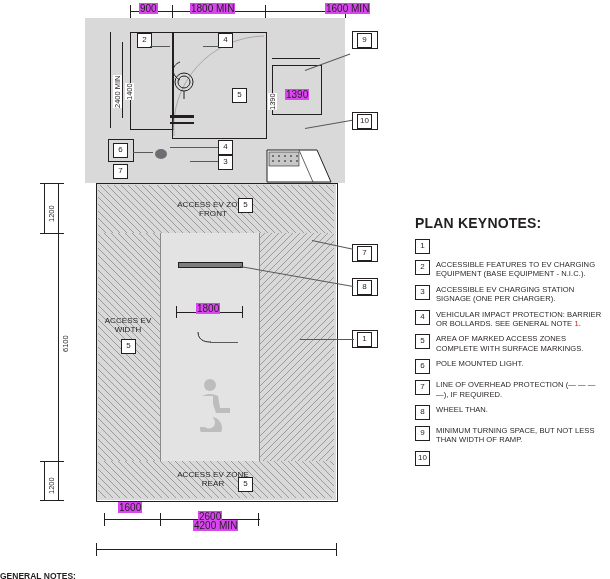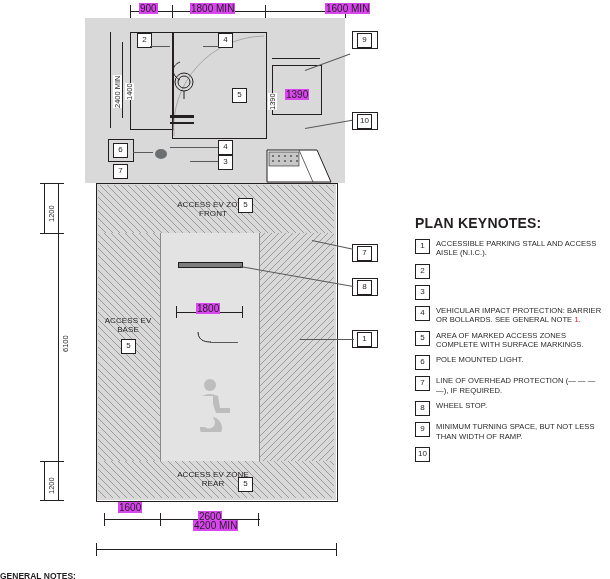--- a/index.html
+++ b/index.html
@@ -129,21 +129,21 @@
 
   <div class="abs hatch" style="left:98px;top:185px;width:236px;height:48px;"></div>
   <div class="abs hatch" style="left:98px;top:233px;width:62px;height:228px;"></div>
   <div class="abs hatch" style="left:98px;top:461px;width:236px;height:37px;"></div>
   <div class="abs hatch2" style="left:258px;top:233px;width:76px;height:228px;"></div>
 
   <div class="abs" style="left:160px;top:233px;width:98px;height:228px;background:#e3e3e3;border-left:1px solid #8a8a8a;border-right:1px solid #8a8a8a;"></div>
 
   <div class="abs lbl" style="left:168px;top:200px;width:90px;text-align:center;">ACCESS EV ZONE FRONT</div>
   <div class="bub" style="left:238px;top:198px;">5</div>
-  <div class="abs lbl" style="left:100px;top:316px;width:56px;text-align:center;">ACCESS EV BASE</div>
+  <div class="abs lbl" style="left:100px;top:316px;width:56px;text-align:center;">ACCESS EV WIDTH</div>
   <div class="bub" style="left:121px;top:339px;">5</div>
   <div class="abs lbl" style="left:168px;top:470px;width:90px;text-align:center;">ACCESS EV ZONE REAR</div>
   <div class="bub" style="left:238px;top:477px;">5</div>
 
   <div class="solidline" style="left:178px;top:262px;width:63px;height:4px;background:#7d7d7d;border:1px solid #231f20;"></div>
 
   <div class="solidline" style="left:176px;top:312px;width:66px;height:1px;"></div>
   <div class="solidline" style="left:176px;top:306px;width:1px;height:12px;"></div>
   <div class="solidline" style="left:242px;top:306px;width:1px;height:12px;"></div>
   <div class="dim" style="left:196px;top:303px;">1800</div>
@@ -192,47 +192,48 @@
   <div class="dim" style="left:193px;top:520px;">4200 MIN</div>
 
   <div class="abs" id="genlabel">GENERAL NOTES:</div>
 </div>
 
 <div id="keynotes" class="abs">
   <h2>PLAN KEYNOTES:</h2>
 
   <div class="kn-row">
     <div class="kn-num">1</div>
-    <div class="kn-txt">ACCESSIBLE PARKING STALL AND ACCESS AISLE (N.I.C.).</div>
   </div>
   <div class="kn-row">
     <div class="kn-num">2</div>
+    <div class="kn-txt">ACCESSIBLE FEATURES TO EV CHARGING EQUIPMENT (BASE EQUIPMENT - N.I.C.).</div>
   </div>
   <div class="kn-row">
     <div class="kn-num">3</div>
+    <div class="kn-txt">ACCESSIBLE EV CHARGING STATION SIGNAGE (ONE PER CHARGER).</div>
   </div>
   <div class="kn-row">
     <div class="kn-num">4</div>
     <div class="kn-txt"><span>VEHICULAR IMPACT PROTECTION: BARRIER OR BOLLARDS. SEE GENERAL NOTE </span><span class="red">1</span><span>.</span></div>
   </div>
   <div class="kn-row">
     <div class="kn-num">5</div>
     <div class="kn-txt">AREA OF MARKED ACCESS ZONES COMPLETE WITH SURFACE MARKINGS.</div>
   </div>
   <div class="kn-row">
     <div class="kn-num">6</div>
     <div class="kn-txt">POLE MOUNTED LIGHT.</div>
   </div>
   <div class="kn-row">
     <div class="kn-num">7</div>
     <div class="kn-txt">LINE OF OVERHEAD PROTECTION (—  —  —  —), IF REQUIRED.</div>
   </div>
   <div class="kn-row">
     <div class="kn-num">8</div>
-    <div class="kn-txt">WHEEL STOP.</div>
+    <div class="kn-txt">WHEEL THAN.</div>
   </div>
   <div class="kn-row">
     <div class="kn-num">9</div>
     <div class="kn-txt">MINIMUM TURNING SPACE, BUT NOT LESS THAN WIDTH OF RAMP.</div>
   </div>
   <div class="kn-row">
     <div class="kn-num">10</div>
   </div>
 </div>
 

